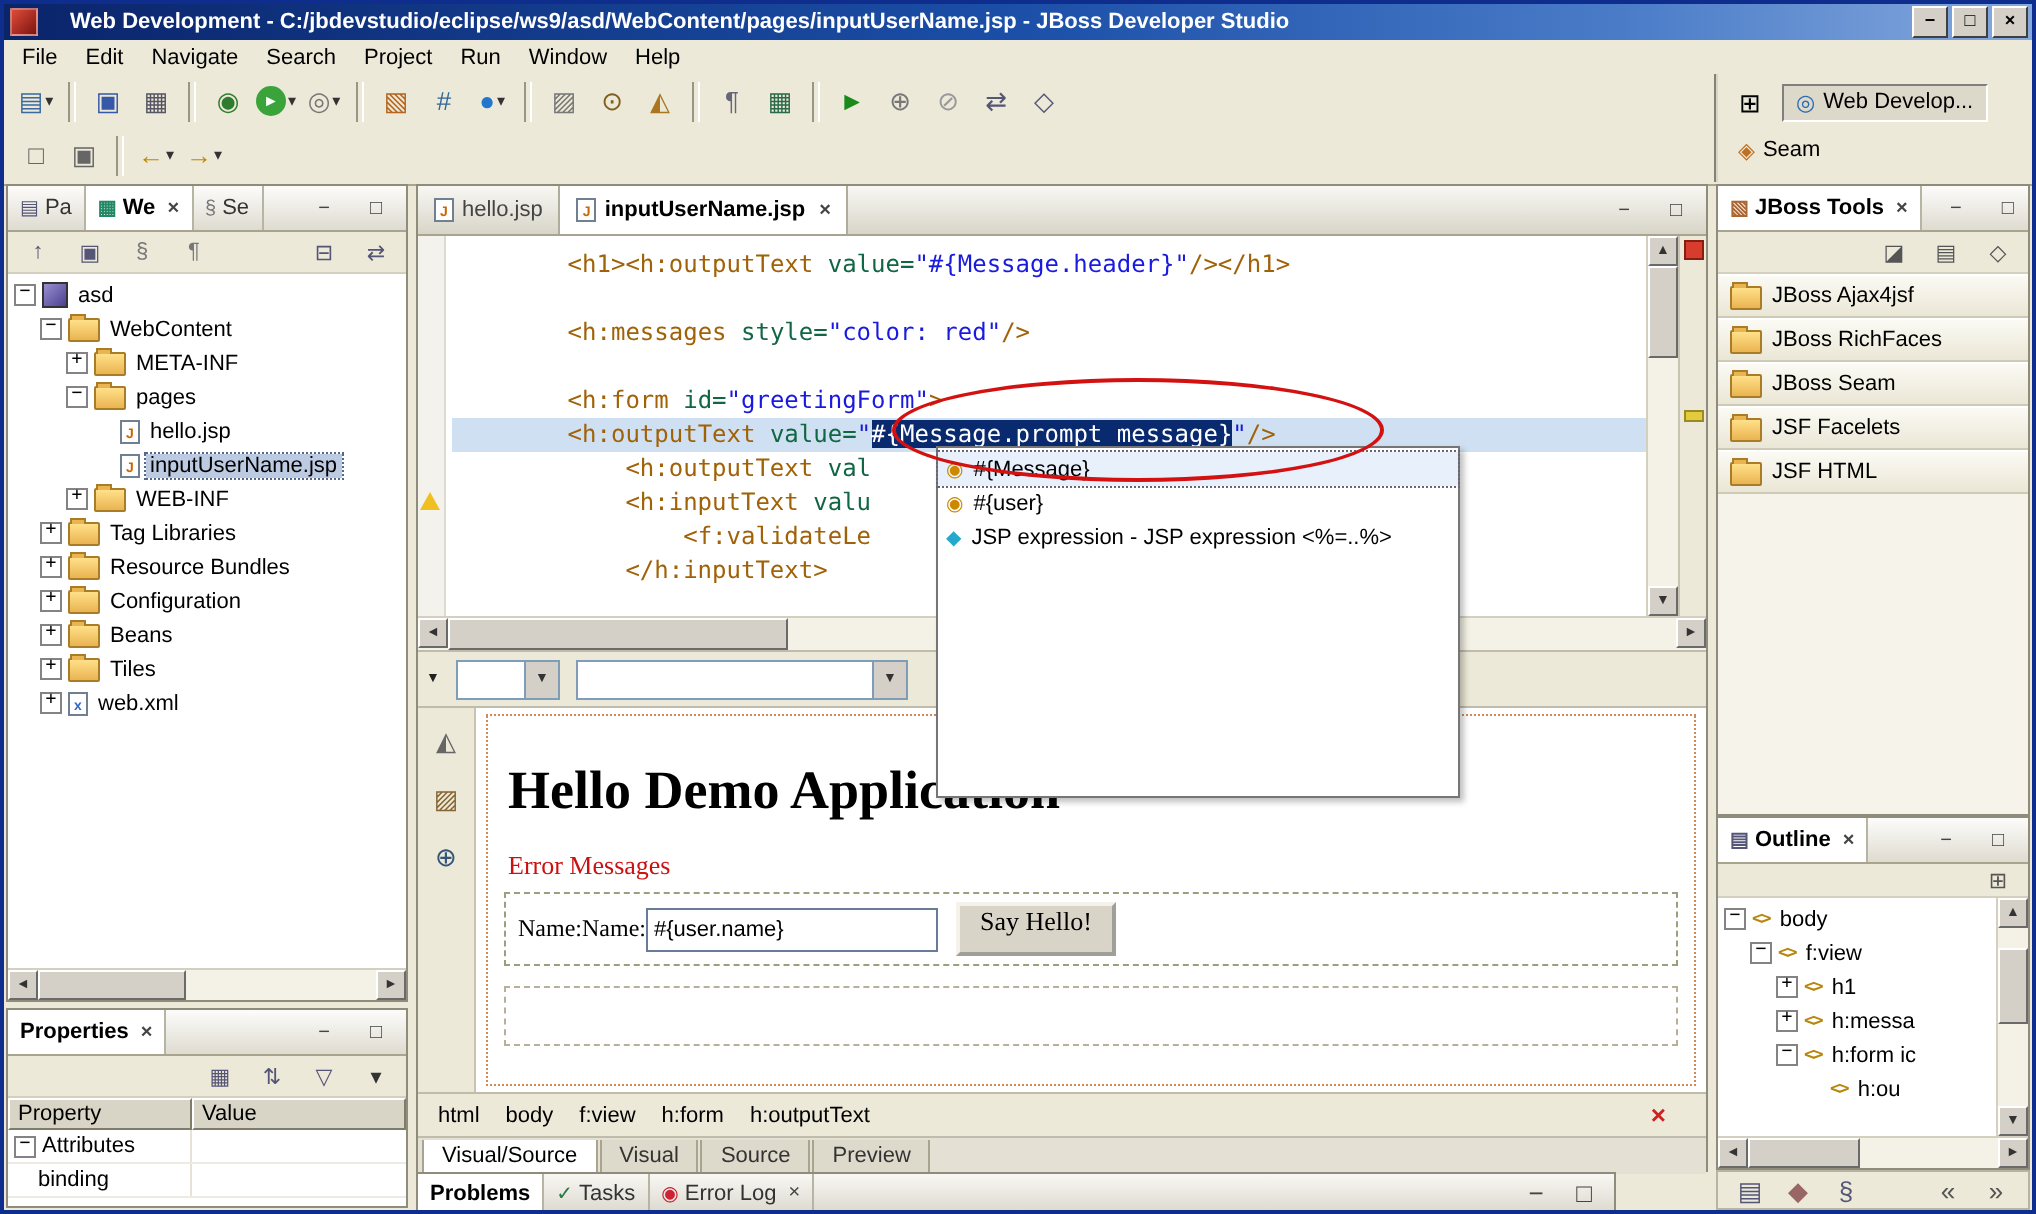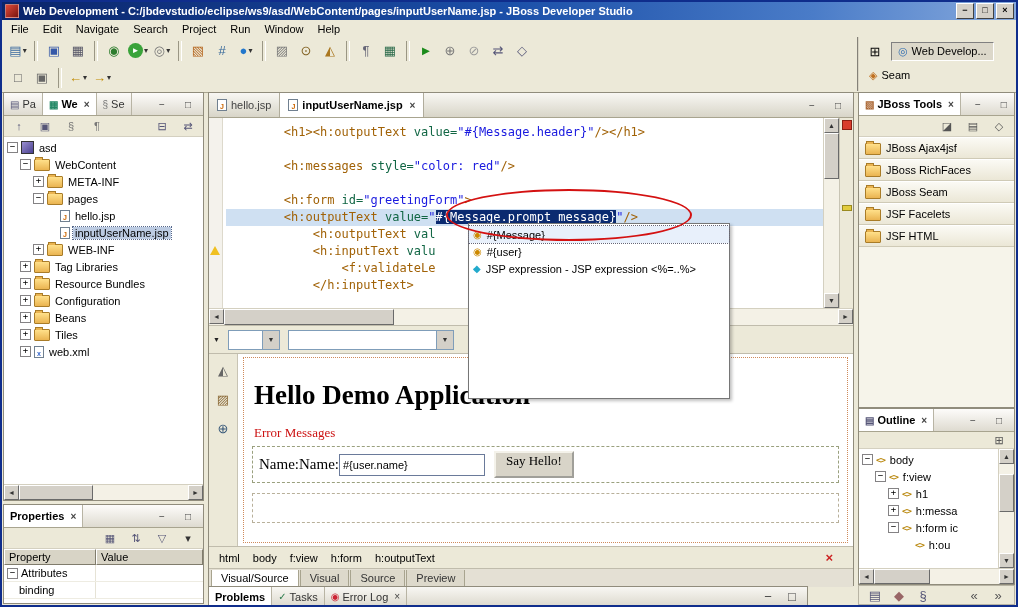--- a/index.html
+++ b/index.html
@@ -1,19 +1,19 @@
 <!DOCTYPE html>
 <html><head>
 <meta charset="utf-8">
 <style>
   html,body{margin:0;padding:0;background:#777;}
   .app{position:relative;width:1018px;height:607px;box-sizing:border-box;border:2px solid #0f2d8c;
        background:#ece9d8;font-family:"Liberation Sans",sans-serif;font-size:11px;color:#000;overflow:hidden;}
   
-  .titlebar{position:absolute;left:0;top:0;right:0;height:18px;display:flex;align-items:center;gap:4px;padding:0 2px 0 3px;
+  .titlebar{position:absolute;left:0;top:0;right:0;height:18px;display:flex;align-items:center;gap:16px;padding:0 2px 0 3px;
             background:linear-gradient(90deg,#0a246a 0%,#1b4fa8 50%,#4a7cc8 80%,#86a9dd 100%);color:#fff;font-weight:bold;}
   .app-icon{width:12px;height:12px;flex:none;background:linear-gradient(135deg,#e04a3a,#7a1510);border:1px solid #ffffff66;}
   .title-text{flex:1;white-space:nowrap;overflow:hidden;font-size:11px;}
   .win-controls{display:flex;gap:2px;}
   .win-btn{width:16px;height:14px;background:#d4d0c8;border:1px solid;border-color:#fff #404040 #404040 #fff;
            font-size:9px;line-height:12px;text-align:center;color:#000;}
   .menubar{position:absolute;left:0;top:18px;right:0;height:17px;display:flex;align-items:center;padding-left:2px;
            background:#ece9d8;border-bottom:1px solid #dcd8c8;}
   .menu-item{padding:2px 7px;}
   .toolbar-area{position:absolute;left:0;top:35px;right:0;height:55px;border-bottom:1px solid #a8a48f;background:#ece9d8;}
@@ -105,21 +105,21 @@
   .combo .cbtn{width:16px;background:#d4d0c8;border-left:1px solid #7f9db9;font-size:7px;display:flex;align-items:center;justify-content:center;color:#333;}
   .combo.c1{width:52px;}
   .combo.c2{width:166px;}
   .visual{height:192px;flex:none;display:flex;background:#fff;border-bottom:1px solid #c0bcac;overflow:hidden;}
   .vis-tools{width:28px;flex:none;background:#ece9d8;border-right:1px solid #c8c4b4;display:flex;flex-direction:column;align-items:center;gap:7px;padding-top:5px;}
   .canvas{flex:1;padding:3px 5px;overflow:hidden;}
   .canvas-outer{border:1px dotted #cf8a5a;height:100%;box-sizing:border-box;padding:12px 8px 0 8px;}
   .vh1{font-family:"Liberation Serif",serif;font-size:27px;font-weight:bold;margin:10px 0 6px 2px;}
   .verr{color:#cc1111;font-family:"Liberation Serif",serif;font-size:13px;margin:14px 0 5px 2px;}
   .vform{border:1px dashed #9aa07e;padding:4px 6px;display:flex;align-items:center;}
-  .vname{font-family:"Liberation Serif",serif;font-size:15px;}
+  .vname{font-family:"Liberation Serif",serif;font-size:12px;}
   .vinput{width:138px;height:18px;box-sizing:content-box;border:1px solid #6a7a9a;font:11px "Liberation Sans",sans-serif;padding:1px 3px;background:#fff;}
   .vbutton{height:23px;padding:0 10px;margin-left:9px;background:#d8d4c8;border:2px outset #f4f2ea;font:13px "Liberation Serif",serif;}
   .vempty{border:1px dashed #b8b09a;height:28px;margin-top:10px;}
   .crumbbar{height:21px;flex:none;display:flex;align-items:center;gap:13px;padding-left:10px;background:#ece9d8;border-bottom:1px solid #c0bcac;position:relative;}
   .crumb-close{position:absolute;right:20px;color:#cc2222;font-weight:bold;font-size:13px;}
   .pagetabs{flex:1;display:flex;align-items:stretch;background:#e4e0d4;padding:1px 0 0 2px;}
   
   .problems{left:206px;top:584px;width:600px;height:19px;position:absolute;box-sizing:border-box;border:1px solid #908c7c;border-bottom:none;
             background:linear-gradient(#f8f7f3,#dedbd0);display:flex;align-items:stretch;overflow:hidden;}
   .problems .vtab{height:19px;}

